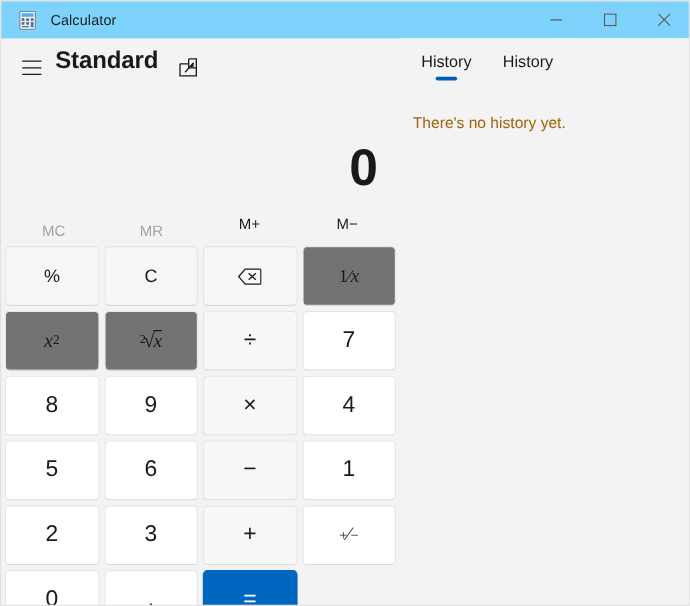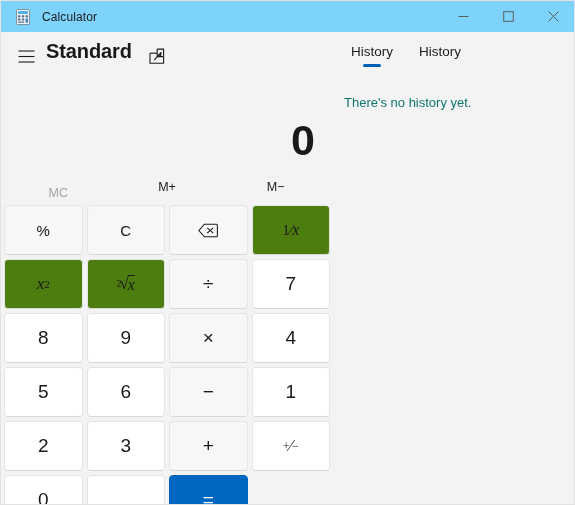--- a/index.html
+++ b/index.html
@@ -126,21 +126,21 @@
     bottom: 2px;
     width: 18px; height: 3px;
     border-radius: 2px;
     background: transparent;
   }
   .panel-tab.active .tab-underline { background: #005fb8; }
   .panel-empty {
     position: absolute;
     left: 11px; top: 63px;
     font-size: 13px;
-    color: #0f766e;
+    color: #a16207;
   }
 
   
   .calcpanel {
     position: absolute;
     left: 0; top: 79px;
     width: 332px; height: 426px;
   }
 
   .display {
@@ -206,21 +206,21 @@
   }
   .key.num {
     background: #ffffff;
     font-size: 19px;
   }
   .key.op {
     background: #f7f7f7;
     font-size: 19px;
   }
   .key.math {
-    background: #4d7c0f;
+    background: #737373;
     font-family: "Liberation Serif", serif;
     font-style: italic;
     font-size: 16px;
   }
   .key.equals {
     background: #0067c0;
     border-color: #0067c0;
     color: #ffffff;
     font-size: 19px;
   }
@@ -319,20 +319,21 @@
   </div>
 
   <div class="calcpanel">
 
     <div class="display">
       <div class="display-value">0</div>
     </div>
 
     <div class="mem-row">
         <div class="mem-btn disabled">MC</div>
+        <div class="mem-btn disabled">MR</div>
         <div class="mem-btn">M+</div>
         <div class="mem-btn">M−</div>
       </div>
 
     <div class="keypad">
         <div class="key fn">
           <span>%</span>
         </div>
         <div class="key fn">
           <span>C</span>

